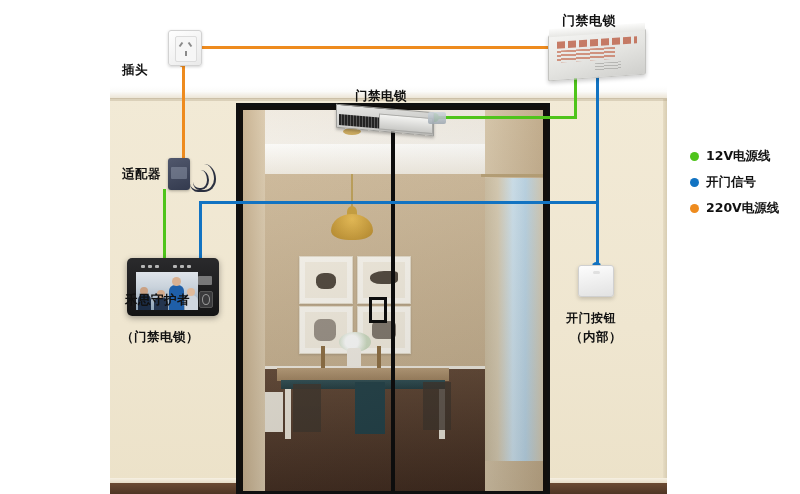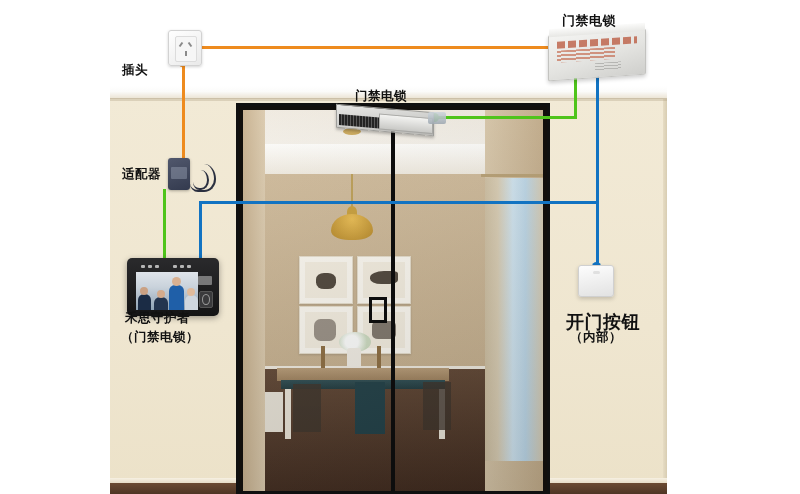--- a/index.html
+++ b/index.html
@@ -164,23 +164,23 @@
   .button .knob{position:absolute;left:50%;top:5px;width:7px;height:3px;
         margin-left:-3px;background:#e0e0e0;border-radius:2px;}
 
   
   .label{position:absolute;color:#111;font-weight:bold;white-space:nowrap;
         font-size:12.5px;letter-spacing:.5px;}
   .lbl-plug{left:122px;top:41px;margin-top:21px;}
   .lbl-psu{left:562px;top:12px;font-size:13px;}
   .lbl-lock{left:355px;top:88px;font-size:12.5px;}
   .lbl-adapter{left:122px;top:166px;}
-  .lbl-panel1{left:125px;top:310px;font-size:12.5px;}
+  .lbl-panel1{left:125px;top:292px;font-size:12.5px;}
   .lbl-panel2{left:121px;top:329px;font-size:12.5px;}
-  .lbl-btn1{left:566px;top:310px;font-size:18px;}
+  .lbl-btn1{left:566px;top:310px;font-size:12px;}
   .lbl-btn2{left:570px;top:329px;font-size:12.5px;}
 
   
   .legend{position:absolute;left:690px;top:148px;}
   .leg-row{display:flex;align-items:center;margin-bottom:9px;}
   .leg-dot{width:9px;height:9px;border-radius:50%;margin-right:7px;flex:none;}
   .leg-txt{font-size:12.5px;font-weight:bold;color:#111;white-space:nowrap;}
 </style>
 </head>
 <body>
@@ -326,14 +326,28 @@
 
   <div class="label lbl-plug">插头</div>
   <div class="label lbl-psu">门禁电锁</div>
   <div class="label lbl-lock">门禁电锁</div>
   <div class="label lbl-adapter">适配器</div>
   <div class="label lbl-panel1">禾思守护者</div>
   <div class="label lbl-panel2">（门禁电锁）</div>
   <div class="label lbl-btn1">开门按钮</div>
   <div class="label lbl-btn2">（内部）</div>
 
+  <div class="legend">
+    <div class="leg-row">
+      <span class="leg-dot" style="background: rgb(79, 196, 27);"></span>
+      <span class="leg-txt">12V电源线</span>
+    </div>
+    <div class="leg-row">
+      <span class="leg-dot" style="background: rgb(18, 115, 194);"></span>
+      <span class="leg-txt">开门信号</span>
+    </div>
+    <div class="leg-row">
+      <span class="leg-dot" style="background: rgb(238, 139, 30);"></span>
+      <span class="leg-txt">220V电源线</span>
+    </div>
+  </div>
 
 </div>
 
 </body></html>

